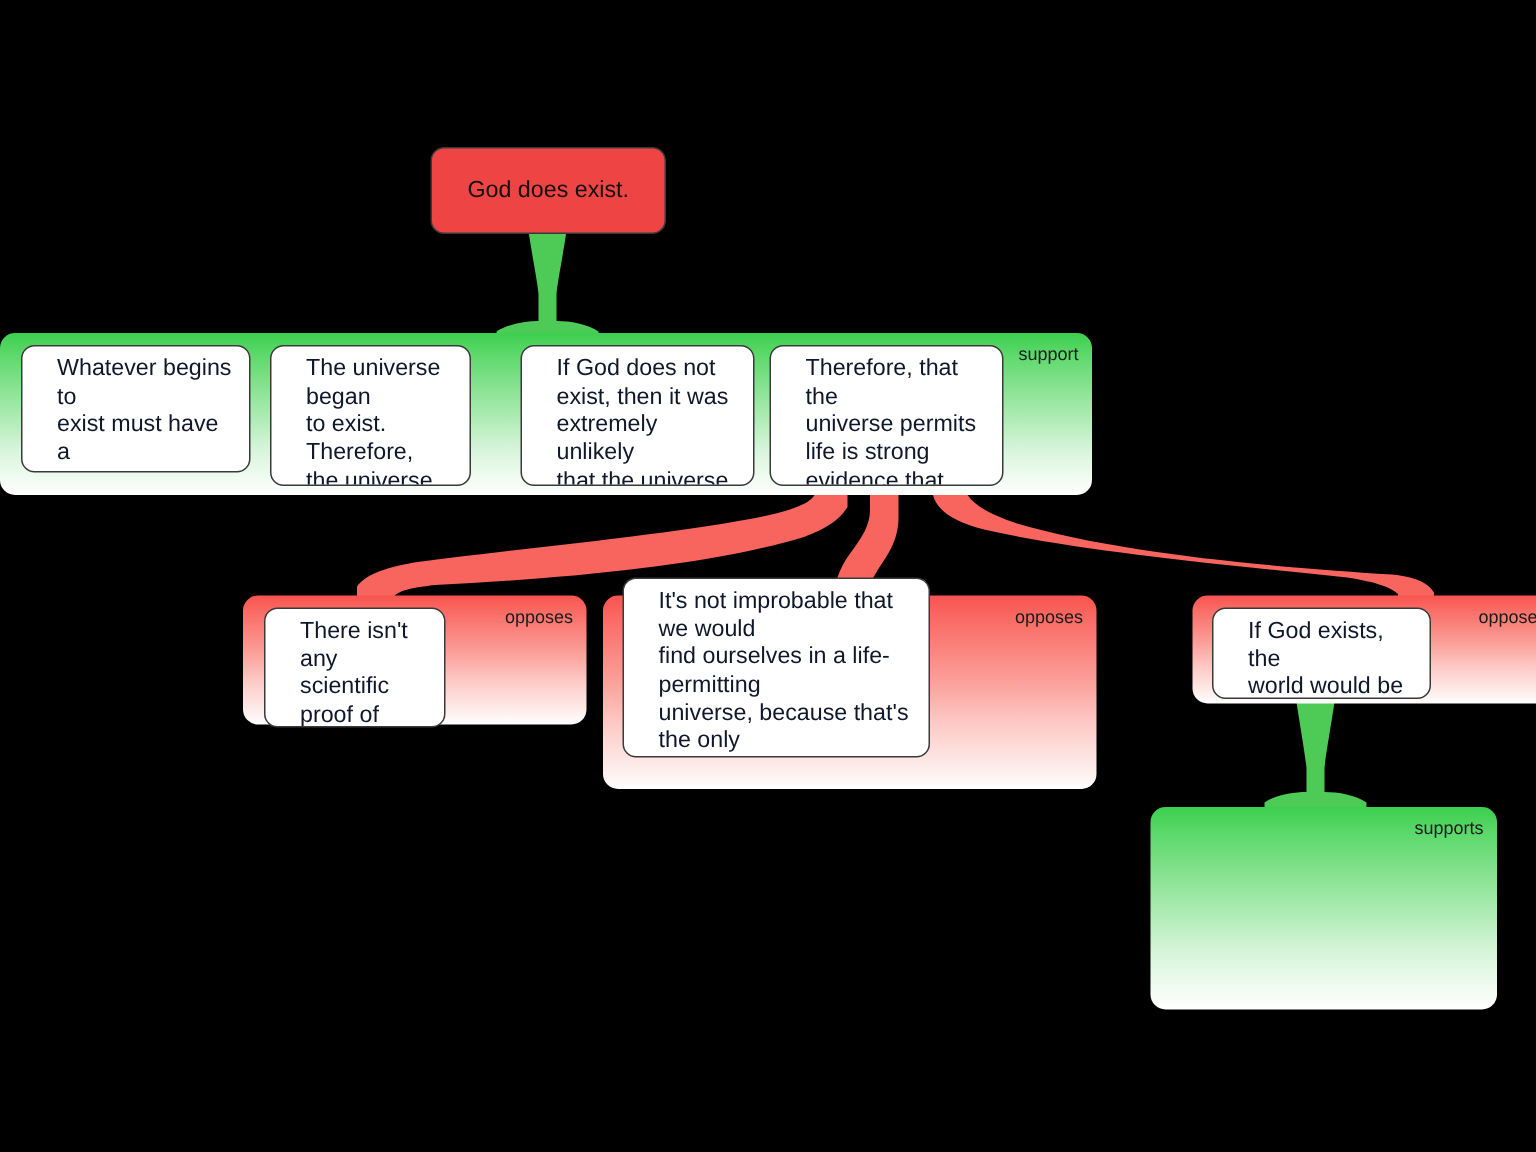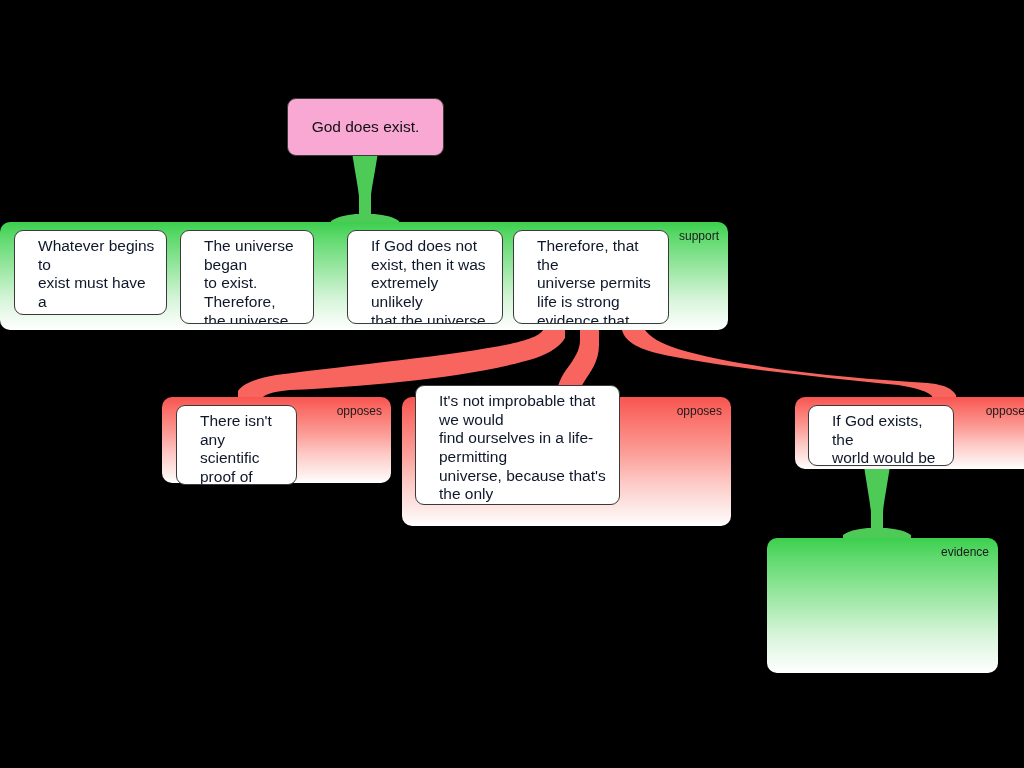--- a/index.html
+++ b/index.html
@@ -25,21 +25,21 @@
     left: 0; top: 0;
     width: 1024px;
     height: 768px;
     pointer-events: none;
     z-index: 1;
   }
 
   
   .claim-card {
     position: absolute;
-    background: #f9a8d4;
+    background: #ef4444;
     border: 1px solid #3a3a3a;
     border-radius: 9px;
     box-sizing: border-box;
     z-index: 3;
     display: flex;
     align-items: center;
     justify-content: center;
   }
   .claim-card .claim-text {
     font-size: 15.5px;
@@ -222,17 +222,17 @@
     <span class="band-label">opposes</span>
   </div>
 
   <div class="node" style="left:808px; top:405px; width:146px; height:61px; z-index:3;">
     <span class="node-text">If God exists, the
 world would be a
 better place.</span>
   </div>
 
   <div class="band support" style="left:767px; top:538px; width:231px; height:135px;">
-    <span class="band-label">evidence</span>
+    <span class="band-label">supports</span>
   </div>
 
 
 </div>
 
 </body></html>

